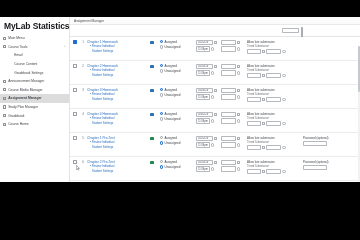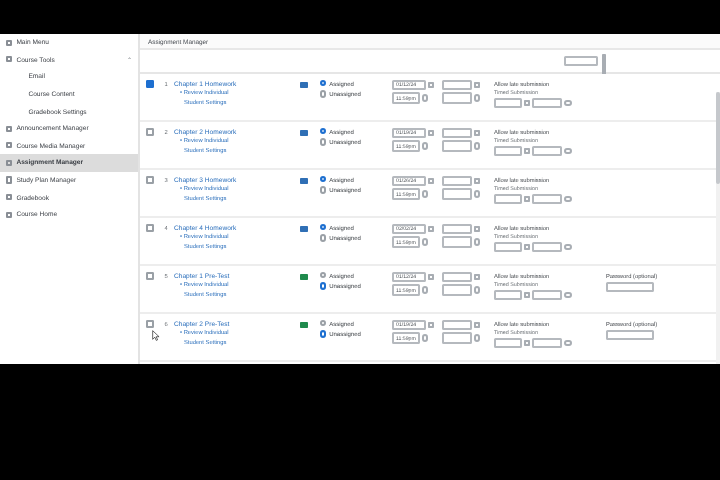--- a/index.html
+++ b/index.html
@@ -271,20 +271,21 @@
 <body>
 
 <div id="screen">
 
   <div class="letterbox" id="lb-top"></div>
   <div class="letterbox" id="lb-bottom"></div>
 
   <div id="viewport">
 
     <div id="sidebar">
+      <div id="brand">MyLab Statistics</div>
       <div id="nav-list">
           <div class="nav-item">
             <span class="nav-ico"></span>
             <span class="nav-label">Main Menu</span>
           </div>
           <div class="nav-item">
             <span class="nav-ico"></span>
             <span class="nav-label">Course Tools</span>
             <span class="nav-caret">⌃</span>
           </div>

